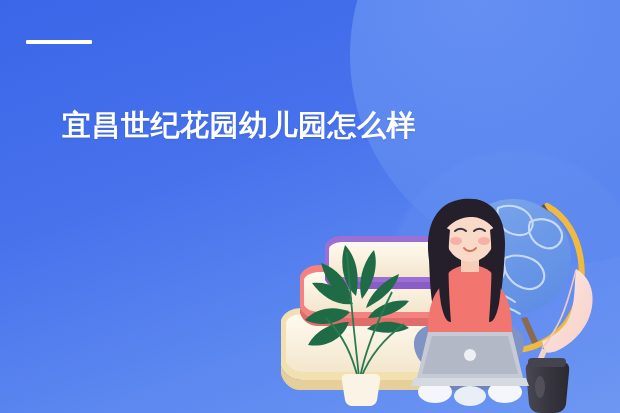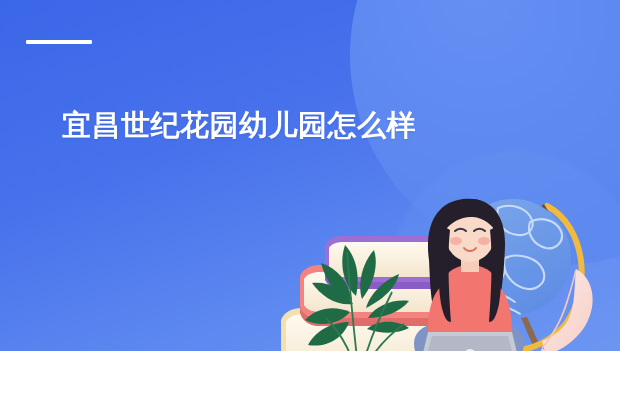--- a/index.html
+++ b/index.html
@@ -7,21 +7,21 @@
     padding: 0;
     background: #ffffff;
   }
   body {
     font-family: "Liberation Sans", "DejaVu Sans", sans-serif;
   }
 
   #banner {
     position: relative;
     width: 620px;
-    height: 351px;
+    height: 413px;
     overflow: hidden;
     background: linear-gradient(160deg, #3a66e8 0%, #4872ec 38%, #5c88f0 70%, #6e97f2 100%);
   }
 
   
   .bg-circle {
     position: absolute;
     border-radius: 50%;
     pointer-events: none;
   }

